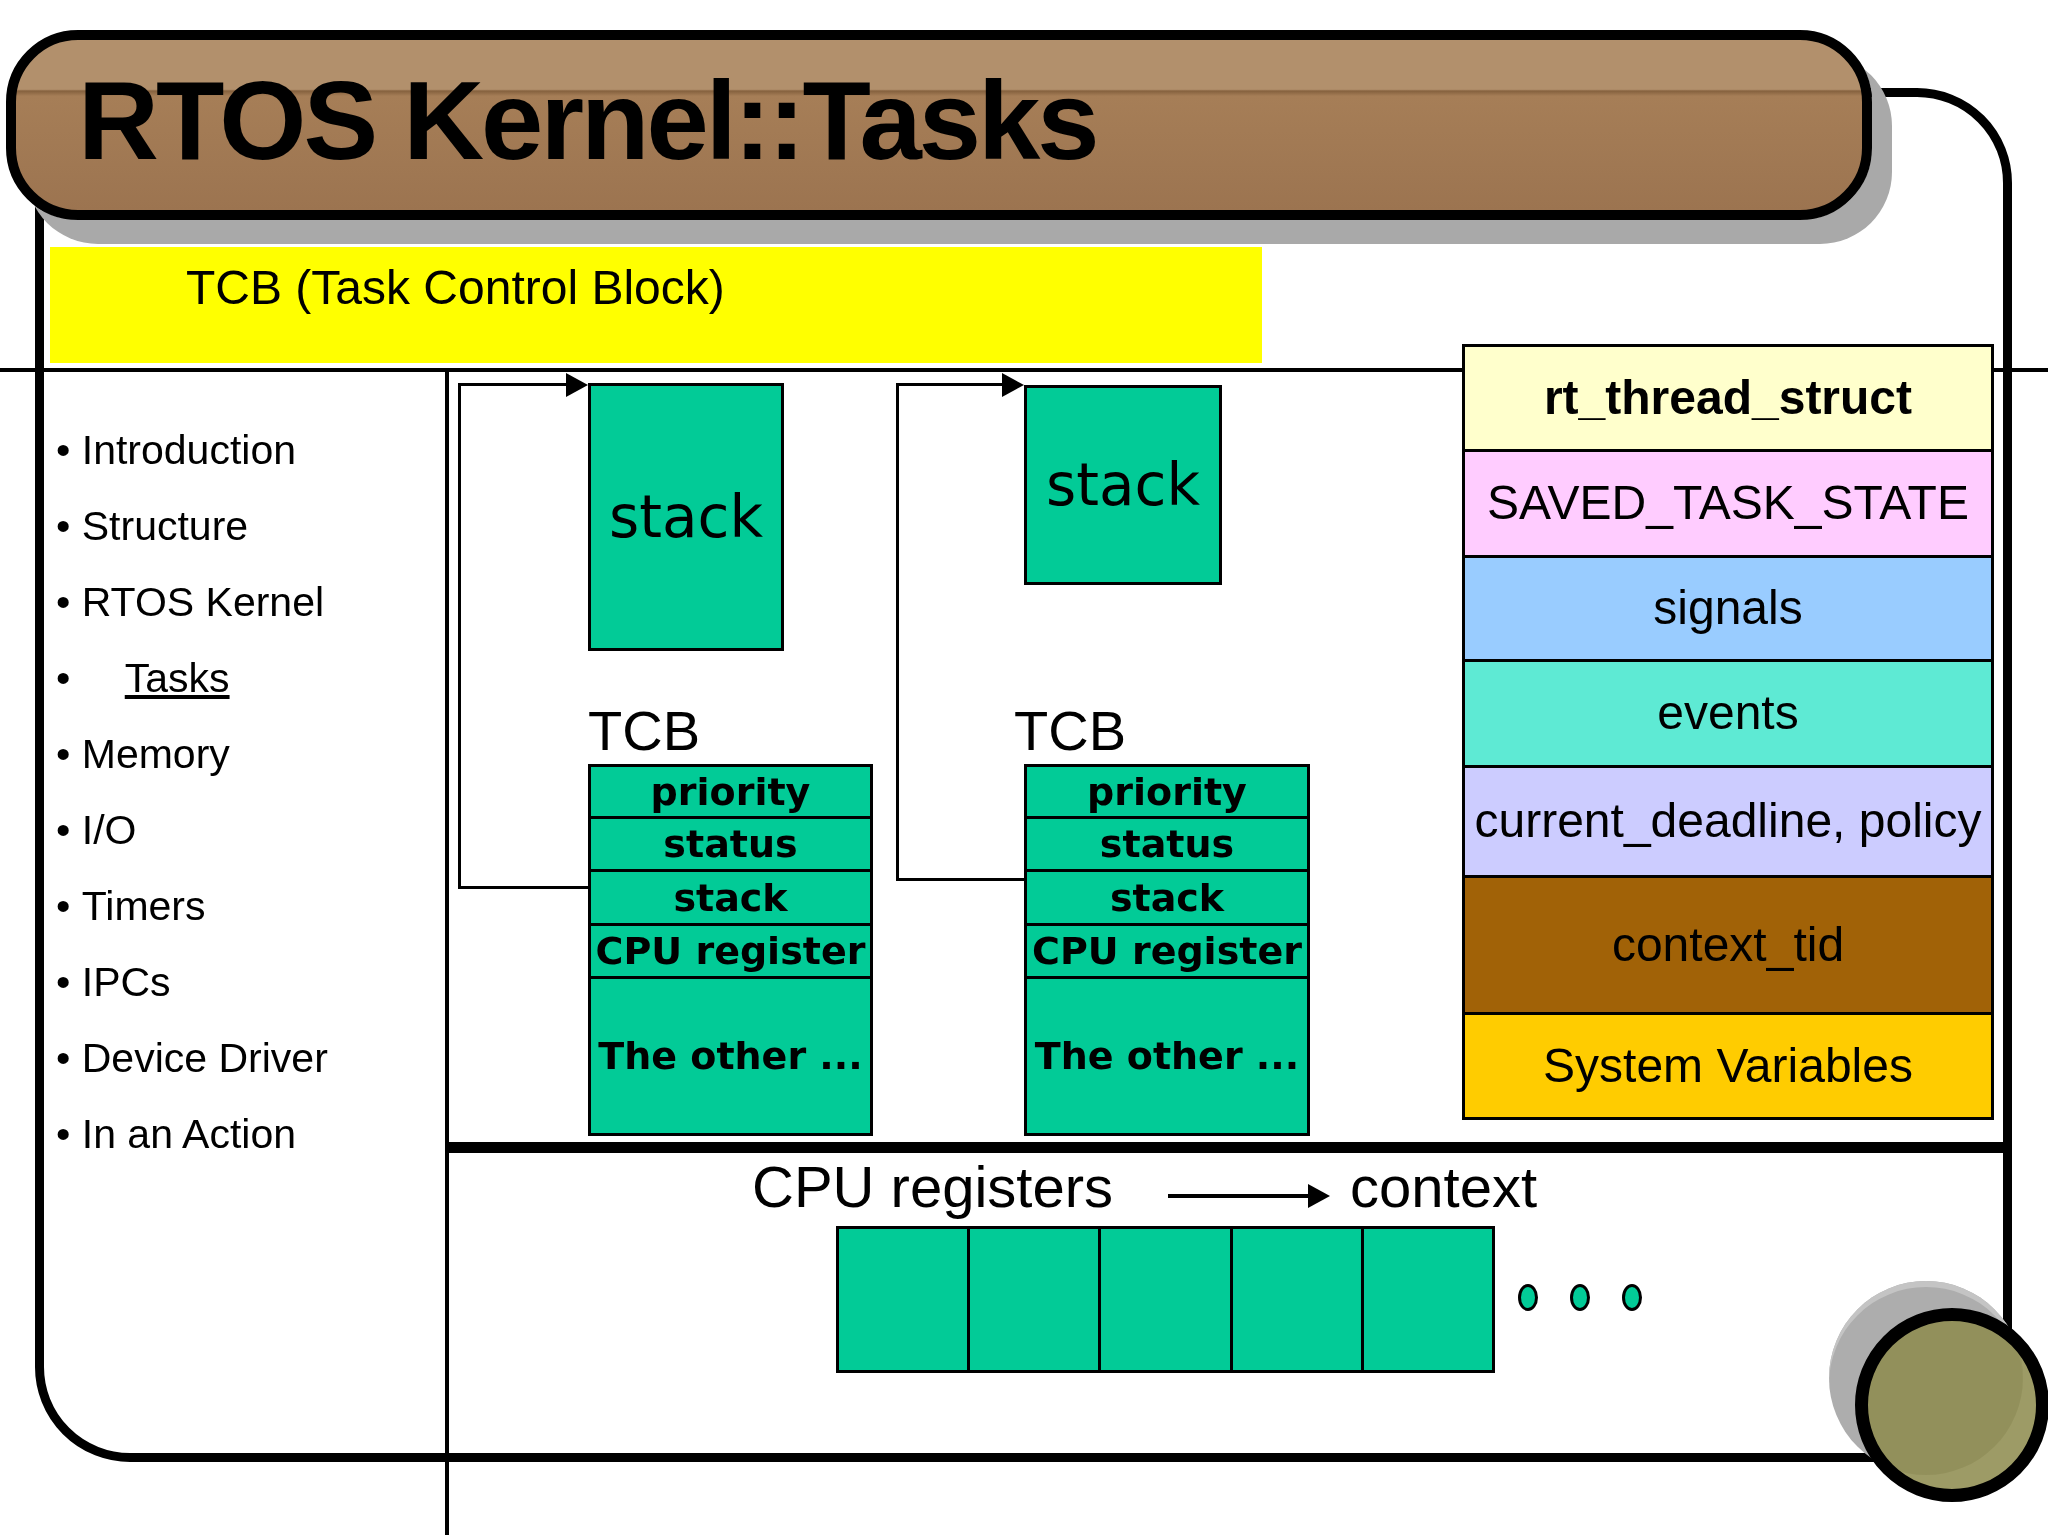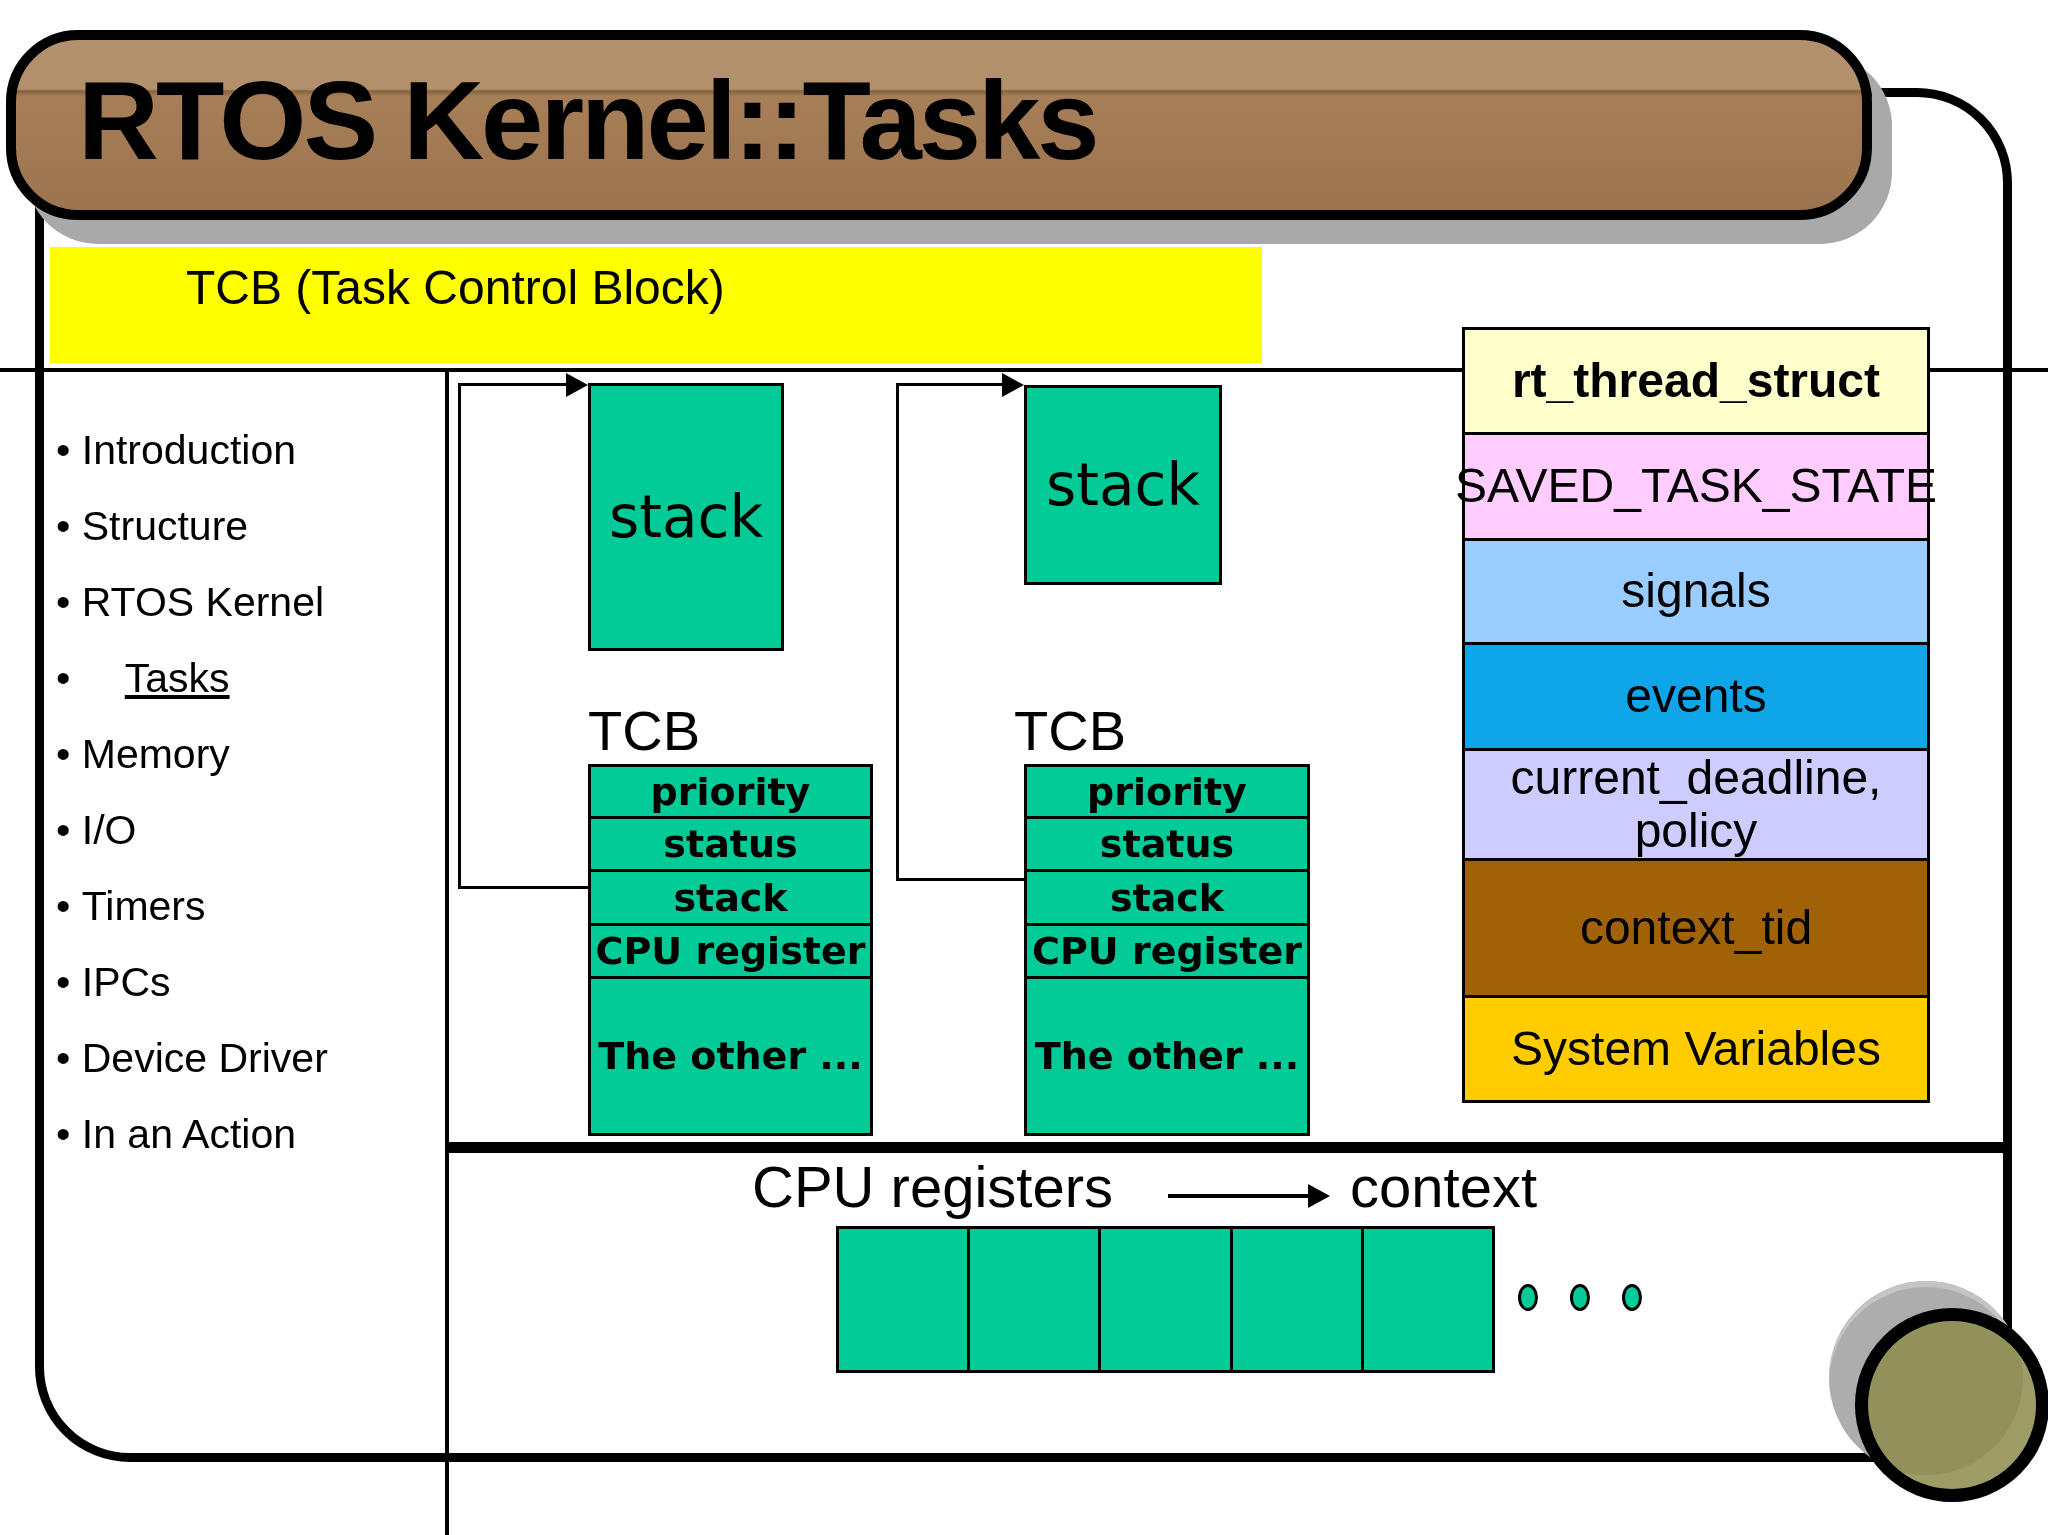--- a/index.html
+++ b/index.html
@@ -50,21 +50,21 @@
 
   .tcb-table{border:3px solid #000;box-sizing:border-box;background:var(--green);z-index:2;}
   #tcb1-table{left:588px;top:764px;width:285px;}
   #tcb2-table{left:1024px;top:764px;width:286px;}
   .tcb-row{position:relative;border-bottom:3px solid #000;display:flex;align-items:center;justify-content:center;
            font-family:"DejaVu Sans",sans-serif;font-weight:bold;font-size:38px;white-space:nowrap;overflow:visible;}
   .tcb-row:last-child{border-bottom:none;}
   .tr0{height:49px;}.tr1{height:50px;}.tr2{height:51px;}.tr3{height:50px;}.tr4{height:154px;}
 
   
-  #struct-table{left:1462px;top:327px;width:468px;border:3px solid #000;box-sizing:border-box;z-index:3;background:#fff;}
+  #struct-table{left:1462px;top:344px;width:532px;border:3px solid #000;box-sizing:border-box;z-index:3;background:#fff;}
   .struct-row{position:relative;border-bottom:3px solid #000;display:flex;align-items:center;justify-content:center;
               font-size:48px;text-align:center;line-height:1.1;}
   .struct-row:last-child{border-bottom:none;}
   .sr0{height:102px;font-weight:bold;}
   .sr1{height:103px;}.sr2{height:101px;}.sr3{height:103px;}.sr4{height:107px;}
   .sr5{height:134px;}.sr6{height:102px;}
 
   
   #thick-line{left:447px;top:1142px;width:1565px;height:11px;background:#000;z-index:2;}
   #cpu-label{left:752px;top:1153px;font-size:58px;z-index:2;white-space:nowrap;}
@@ -150,21 +150,21 @@
     <div class="tcb-row tr1">status</div>
     <div class="tcb-row tr2">stack</div>
     <div class="tcb-row tr3">CPU register</div>
     <div class="tcb-row tr4">The other ...</div>
   </div>
 
   <div class="abs" id="struct-table">
     <div class="struct-row sr0" style="background: rgb(255, 255, 204);">rt_thread_struct</div>
     <div class="struct-row sr1" style="background: rgb(255, 204, 255);">SAVED_TASK_STATE</div>
     <div class="struct-row sr2" style="background: rgb(153, 204, 255);">signals</div>
-    <div class="struct-row sr3" style="background: #0ea5e9; text-align: right;">events</div>
+    <div class="struct-row sr3" style="background: #5eead4; text-align: right;">events</div>
     <div class="struct-row sr4" style="background: rgb(204, 204, 255);">current_deadline, policy</div>
     <div class="struct-row sr5" style="background: #a16207;">context_tid</div>
     <div class="struct-row sr6" style="background: rgb(255, 204, 0);">System Variables</div>
   </div>
 
   <div class="abs" id="thick-line"></div>
   <div class="abs" id="cpu-label">CPU registers</div>
   <div class="abs hline" id="bottom-arrow-line"></div>
   <div class="abs arrowhead" id="bottom-arrowhead"></div>
   <div class="abs" id="context-label">context</div>

